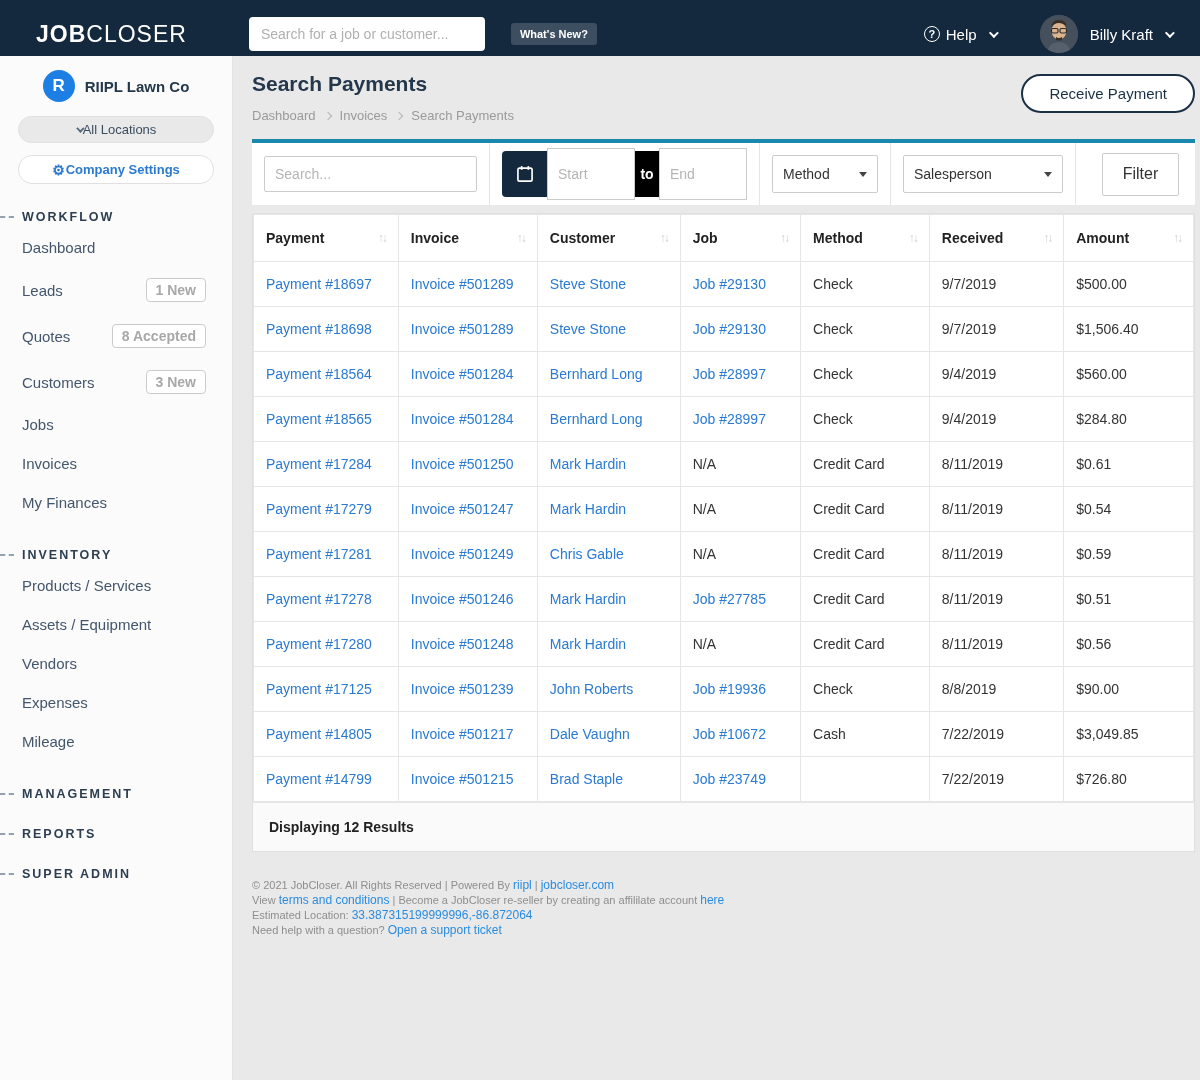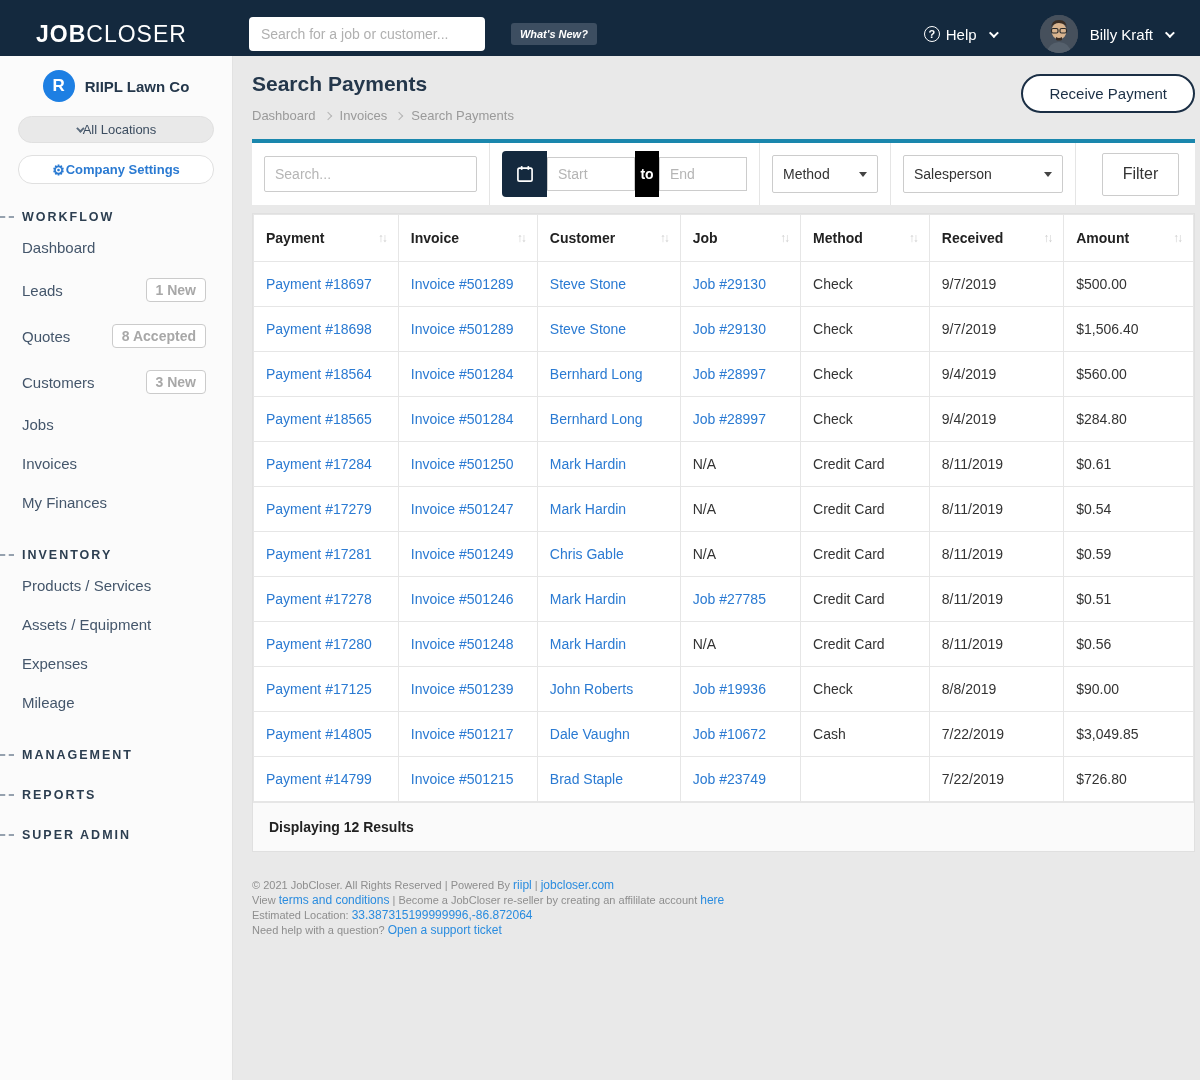--- a/index.html
+++ b/index.html
@@ -19,21 +19,21 @@
   .logo b { font-weight:700; }
   .logo span.light { font-weight:300; }
   .nav-search {
     margin-left:62px; width:236px; height:34px; border-radius:4px;
     border:2px solid #fff; background:#fff; padding:0 10px; font-size:14px;
     color:#333; outline:none; font-family:"Liberation Sans",sans-serif;
   }
   .nav-search::placeholder { color:#b0b0b0; }
   .whats-new {
     margin-left:26px; background:#3d4e61; color:#fff; font-size:11px;
-    font-weight:700; padding:5px 9px; border-radius:3px; cursor:pointer;font-style:italic;
+    font-weight:700; padding:5px 9px; border-radius:3px; cursor:pointer;
   }
   .nav-right { margin-left:auto; display:flex; align-items:center; color:#fff; }
   .help-wrap { display:flex; align-items:center; font-size:15px; cursor:pointer; }
   .q-circle {
     width:16px; height:16px; border:1.5px solid #fff; border-radius:50%;
     font-size:11px; display:flex; align-items:center; justify-content:center;
     margin-right:6px; font-weight:700;
   }
   .chev {
     display:inline-block; width:7px; height:7px;
@@ -106,21 +106,21 @@
     width:213px; height:36px; border:1px solid #ccc; border-radius:2px;
     padding:0 10px; font-size:14px; outline:none; font-family:"Liberation Sans",sans-serif;
   }
   .f-search::placeholder, .date-in::placeholder { color:#b5b5b5; }
   .date-group { display:flex; align-items:center; }
   .cal-box {
     width:45px; height:46px; background:#14293e; border-radius:4px 0 0 4px;
     display:flex; align-items:center; justify-content:center; cursor:pointer;
   }
   .date-in {
-    width:88px; height:34px; border:1px solid #ccc; padding:0 10px;
+    width:88px; height:52px; border:1px solid #ccc; padding:0 10px;
     font-size:14px; outline:none; font-family:"Liberation Sans",sans-serif;
   }
   .to-box {
     width:24px; height:46px; background:#000000; color:#fff; font-weight:700;
     font-size:14px; display:flex; align-items:center; justify-content:center;
   }
   .select-box {
     height:38px; border:1px solid #ccc; border-radius:2px; background:#fff;
     display:flex; align-items:center; justify-content:space-between;
     padding:0 10px; font-size:14px; color:#333; cursor:pointer;
@@ -230,20 +230,23 @@
           <span class="dash"></span>
           <span class="nav-section-label">INVENTORY</span>
         </div>
         <div class="nav-item">
           <span>Products / Services</span>
         </div>
         <div class="nav-item">
           <span>Assets / Equipment</span>
         </div>
         <div class="nav-item">
+          <span>Vendors</span>
+        </div>
+        <div class="nav-item">
           <span>Expenses</span>
         </div>
         <div class="nav-item">
           <span>Mileage</span>
         </div>
         <div class="nav-section-header">
           <span class="dash"></span>
           <span class="nav-section-label">MANAGEMENT</span>
         </div>
         <div class="nav-section-header">

